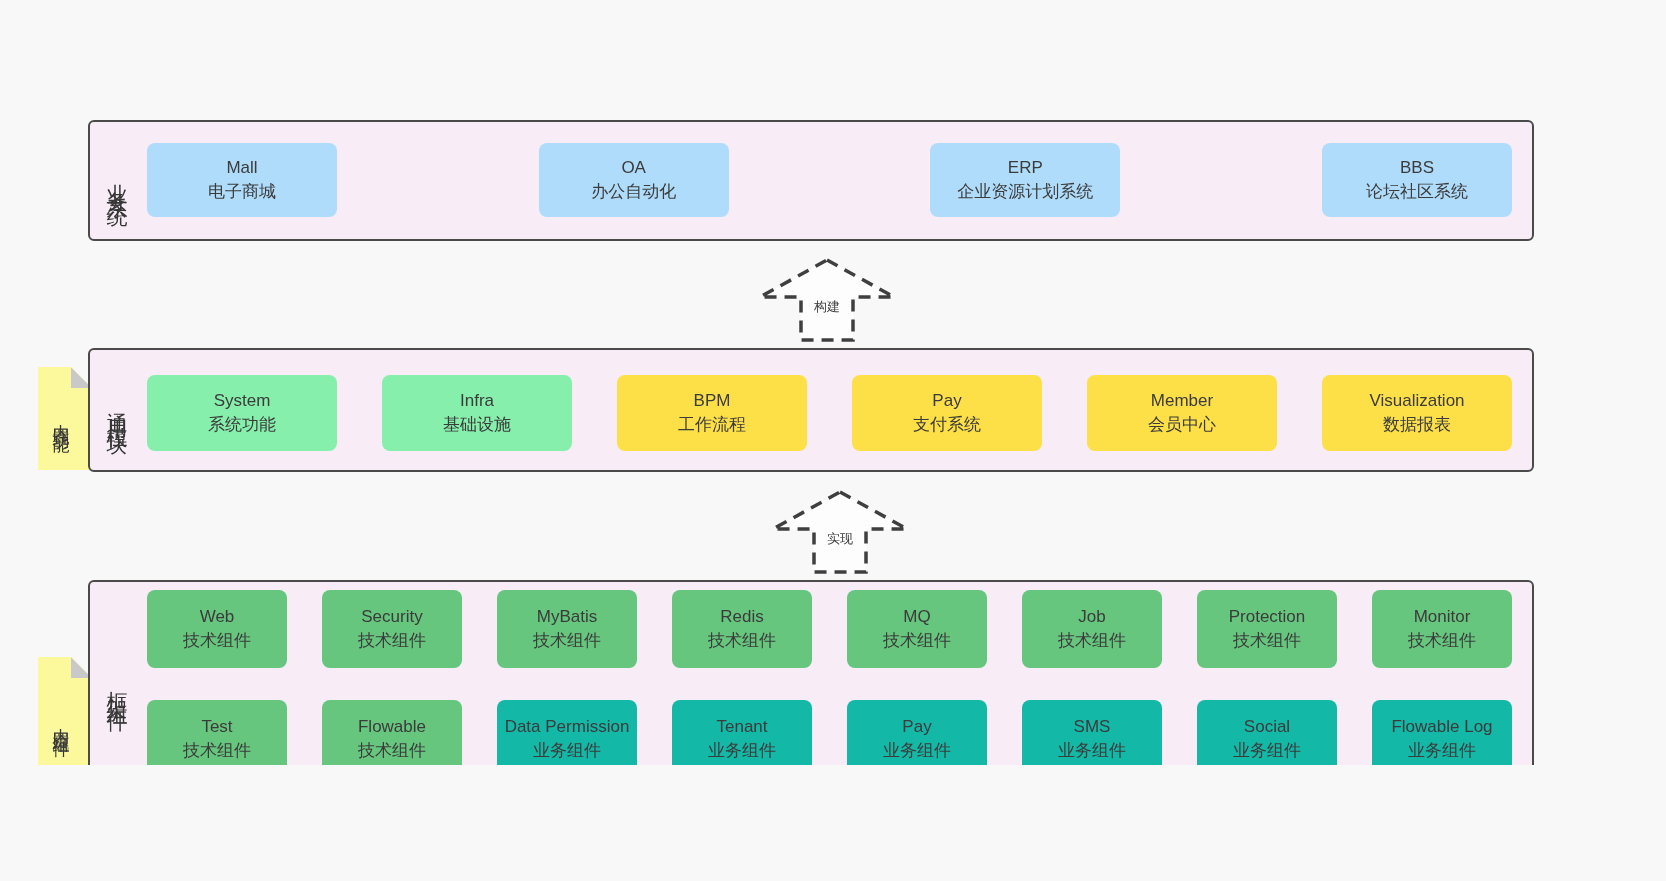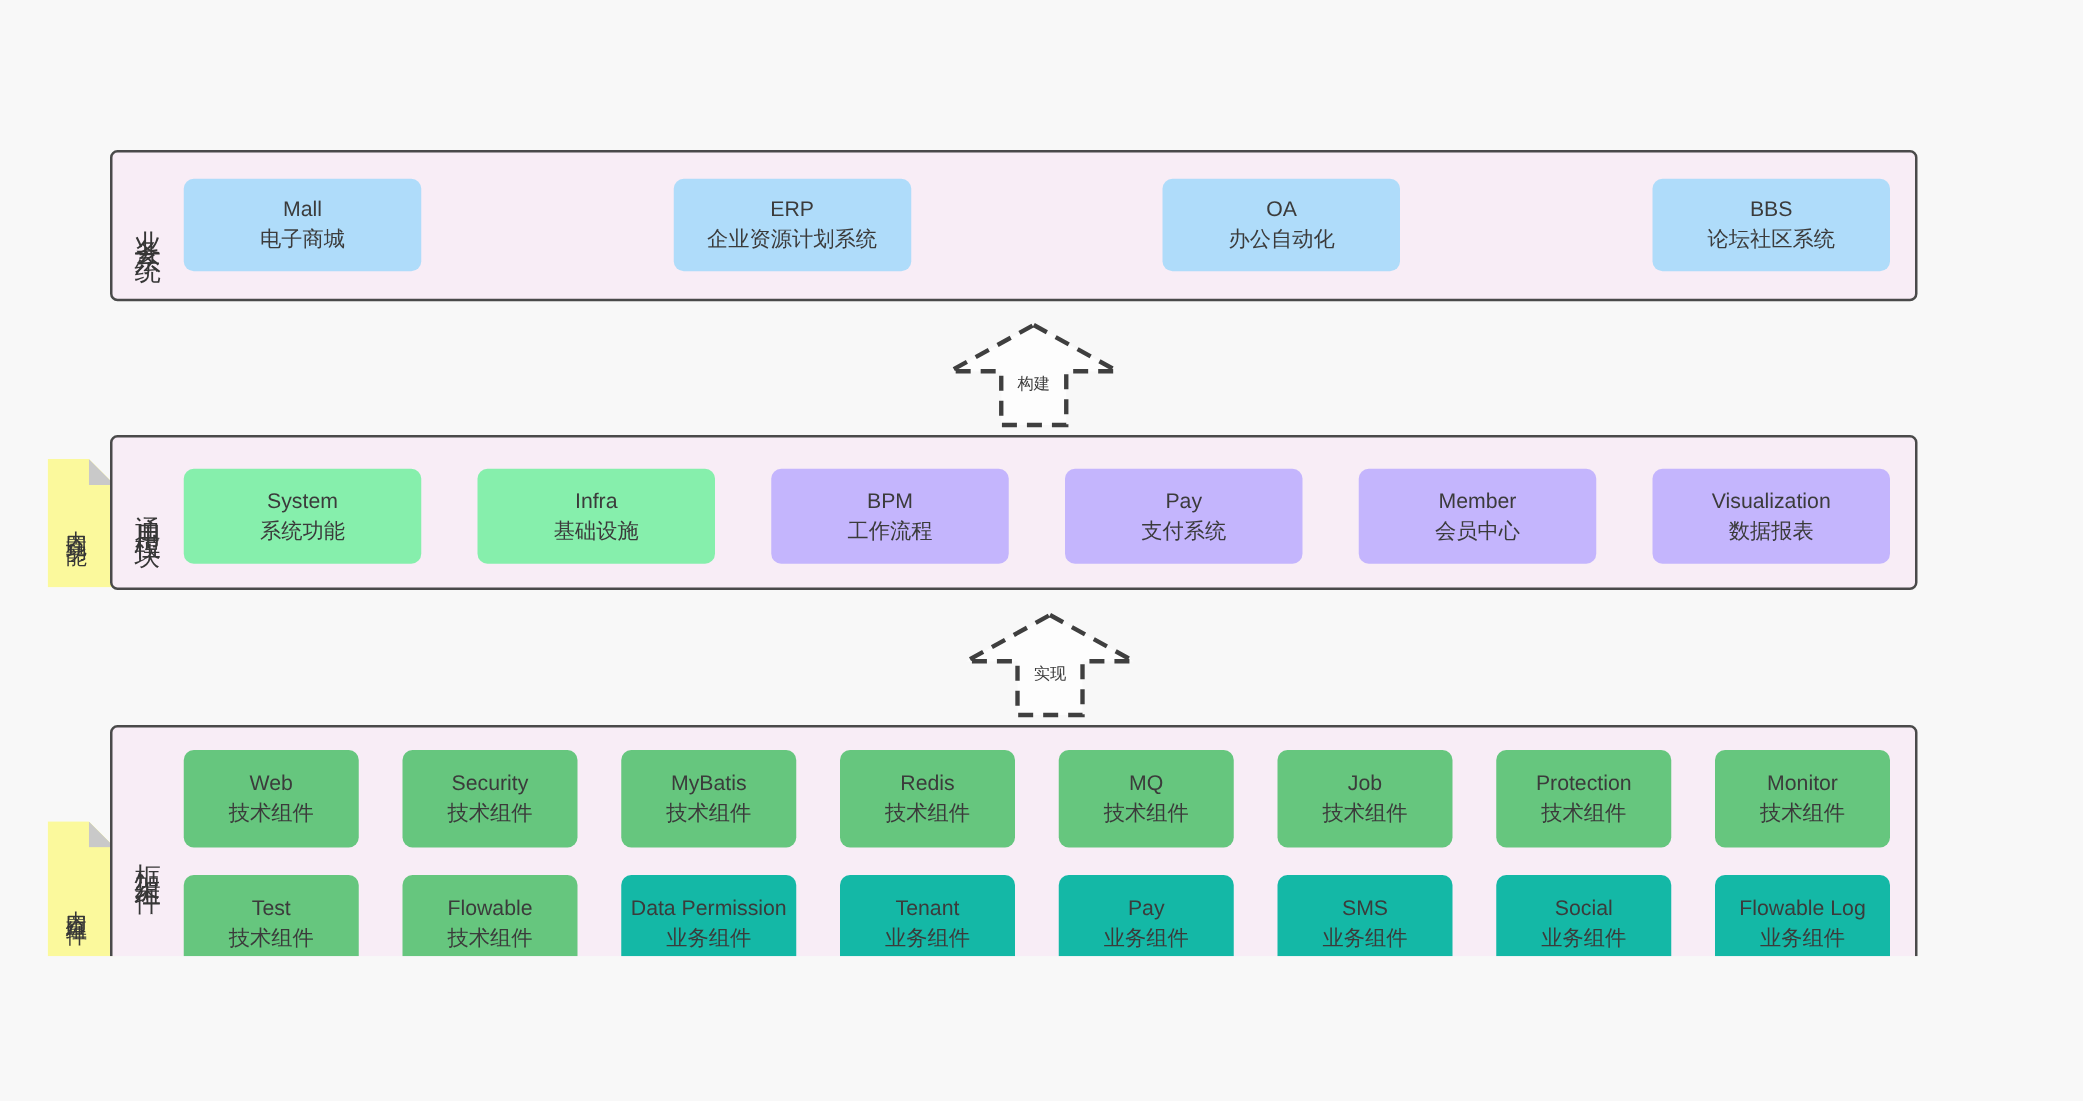--- a/index.html
+++ b/index.html
@@ -43,41 +43,41 @@
 
   .row {
     position: absolute;
     left: 57px;
     right: 20px;
     display: flex;
     justify-content: space-between;
   }
   #layer-business .row  { top: 21px; }
   #layer-modules .row   { top: 25px; }
-  #layer-components .row-1 { top: 18px; }
+  #layer-components .row-1 { top: 8px; }
   #layer-components .row-2 { top: 118px; }
 
   .box {
     display: flex;
     flex-direction: column;
     align-items: center;
     justify-content: center;
     border-radius: 8px;
     text-align: center;
     font-size: 17px;
     line-height: 1.42;
     padding: 4px 6px;
   }
   .box-w190 { width: 190px; height: 74px; }
   #layer-modules .box-w190 { height: 76px; }
   .box-w140 { width: 140px; height: 78px; }
 
   .blue       { background: #afdcfa; }
   .red        { background: #86efac; }
-  .pink       { background: #c4b5fd; }
+  .pink       { background: #fde047; }
   .green      { background: #66c67e; }
   .lightgreen { background: #14b8a6; }
 
   
   .tag {
     position: absolute;
     left: 38px;
     width: 54px;
     background: #fbf99c;
     z-index: 1;
@@ -132,26 +132,26 @@
 <div class="canvas">
 
   <section class="layer" id="layer-business">
     <div class="v-label">业务系统</div>
     <div class="row">
       <div class="box box-w190 blue">
         <span>Mall</span>
         <span>电子商城</span>
       </div>
       <div class="box box-w190 blue">
+        <span>OA</span>
+        <span>办公自动化</span>
+      </div>
+      <div class="box box-w190 blue">
         <span>ERP</span>
         <span>企业资源计划系统</span>
-      </div>
-      <div class="box box-w190 blue">
-        <span>OA</span>
-        <span>办公自动化</span>
       </div>
       <div class="box box-w190 blue">
         <span>BBS</span>
         <span>论坛社区系统</span>
       </div>
     </div>
   </section>
 
   <div class="arrow" id="arrow-build">
     <svg width="140" height="86" viewBox="0 0 140 86">

